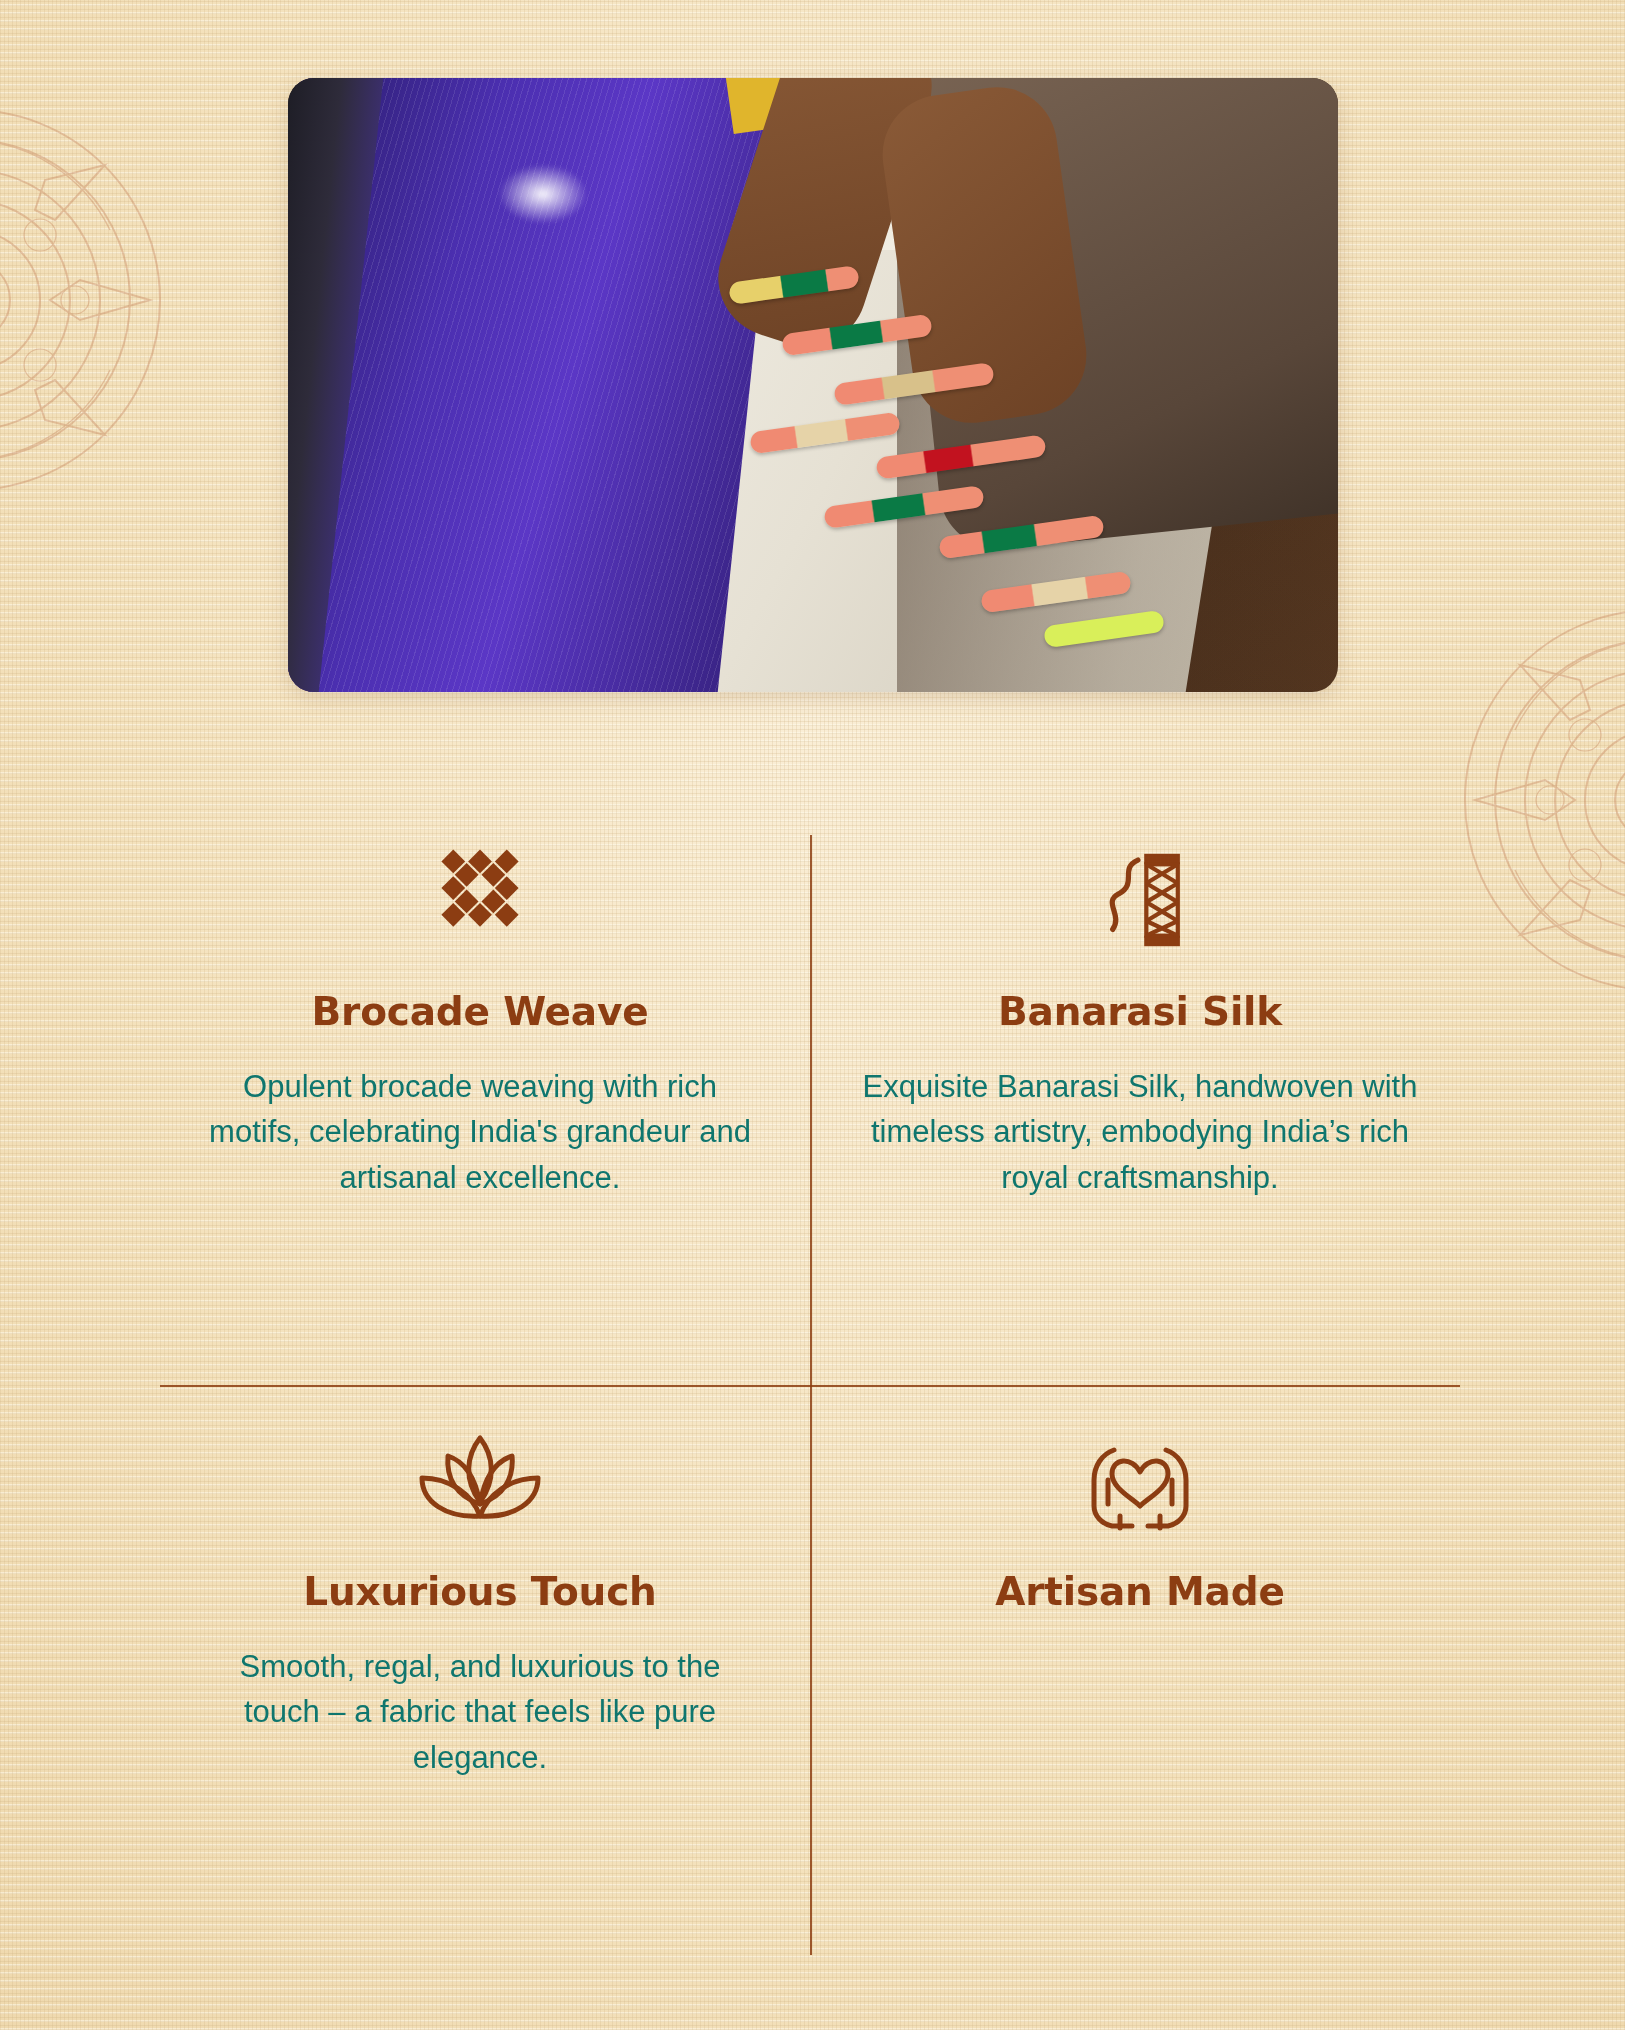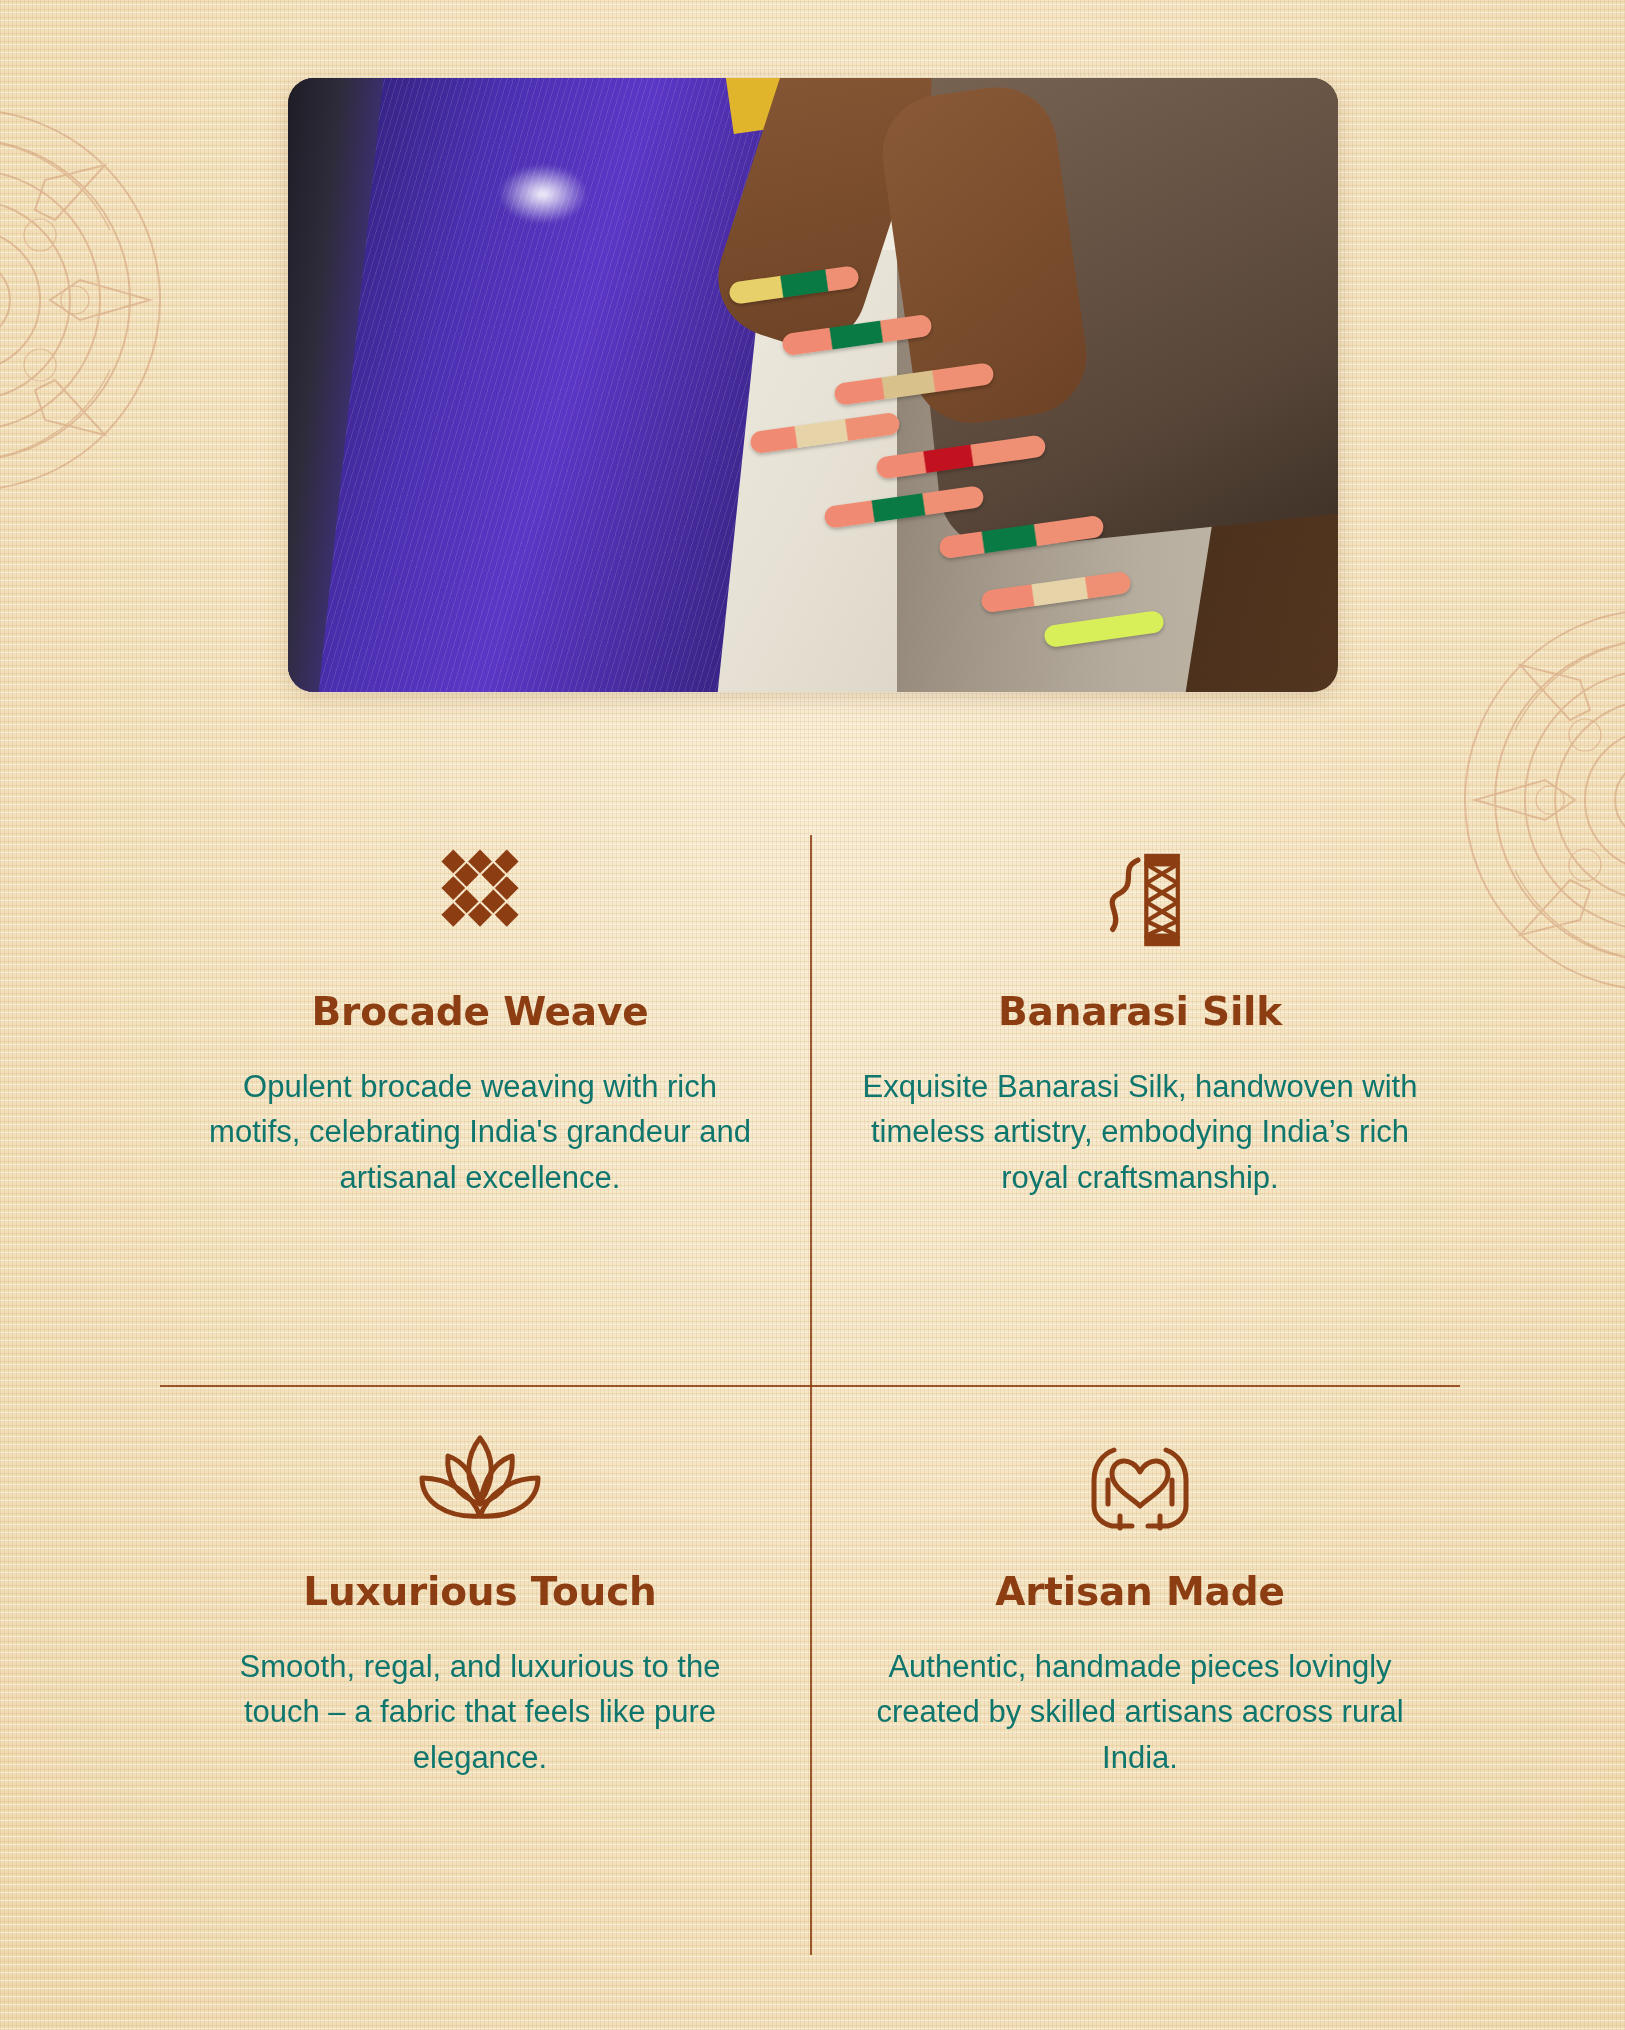--- a/index.html
+++ b/index.html
@@ -381,17 +381,16 @@
           <path d="M70 52 C62 36, 42 38, 42 54 C42 68, 62 78, 70 86 C78 78, 98 68, 98 54 C98 38, 78 36, 70 52 Z"></path>
           <path d="M44 30 C32 34, 24 46, 24 60 L24 86 C24 96, 32 104, 42 106 L62 106"></path>
           <path d="M96 30 C108 34, 116 46, 116 60 L116 86 C116 96, 108 104, 98 106 L78 106"></path>
           <path d="M38 60 L38 84"></path>
           <path d="M102 60 L102 84"></path>
           <path d="M50 96 L50 108"></path>
           <path d="M90 96 L90 108"></path>
         </svg>
       </div>
       <div class="cell-title">Artisan Made</div>
-      <div class="cell-desc">Authentic, handmade pieces lovingly created by skilled artisans across rural India.</div>
     </div>
   </div>
 
 </div>
 
 </body></html>

